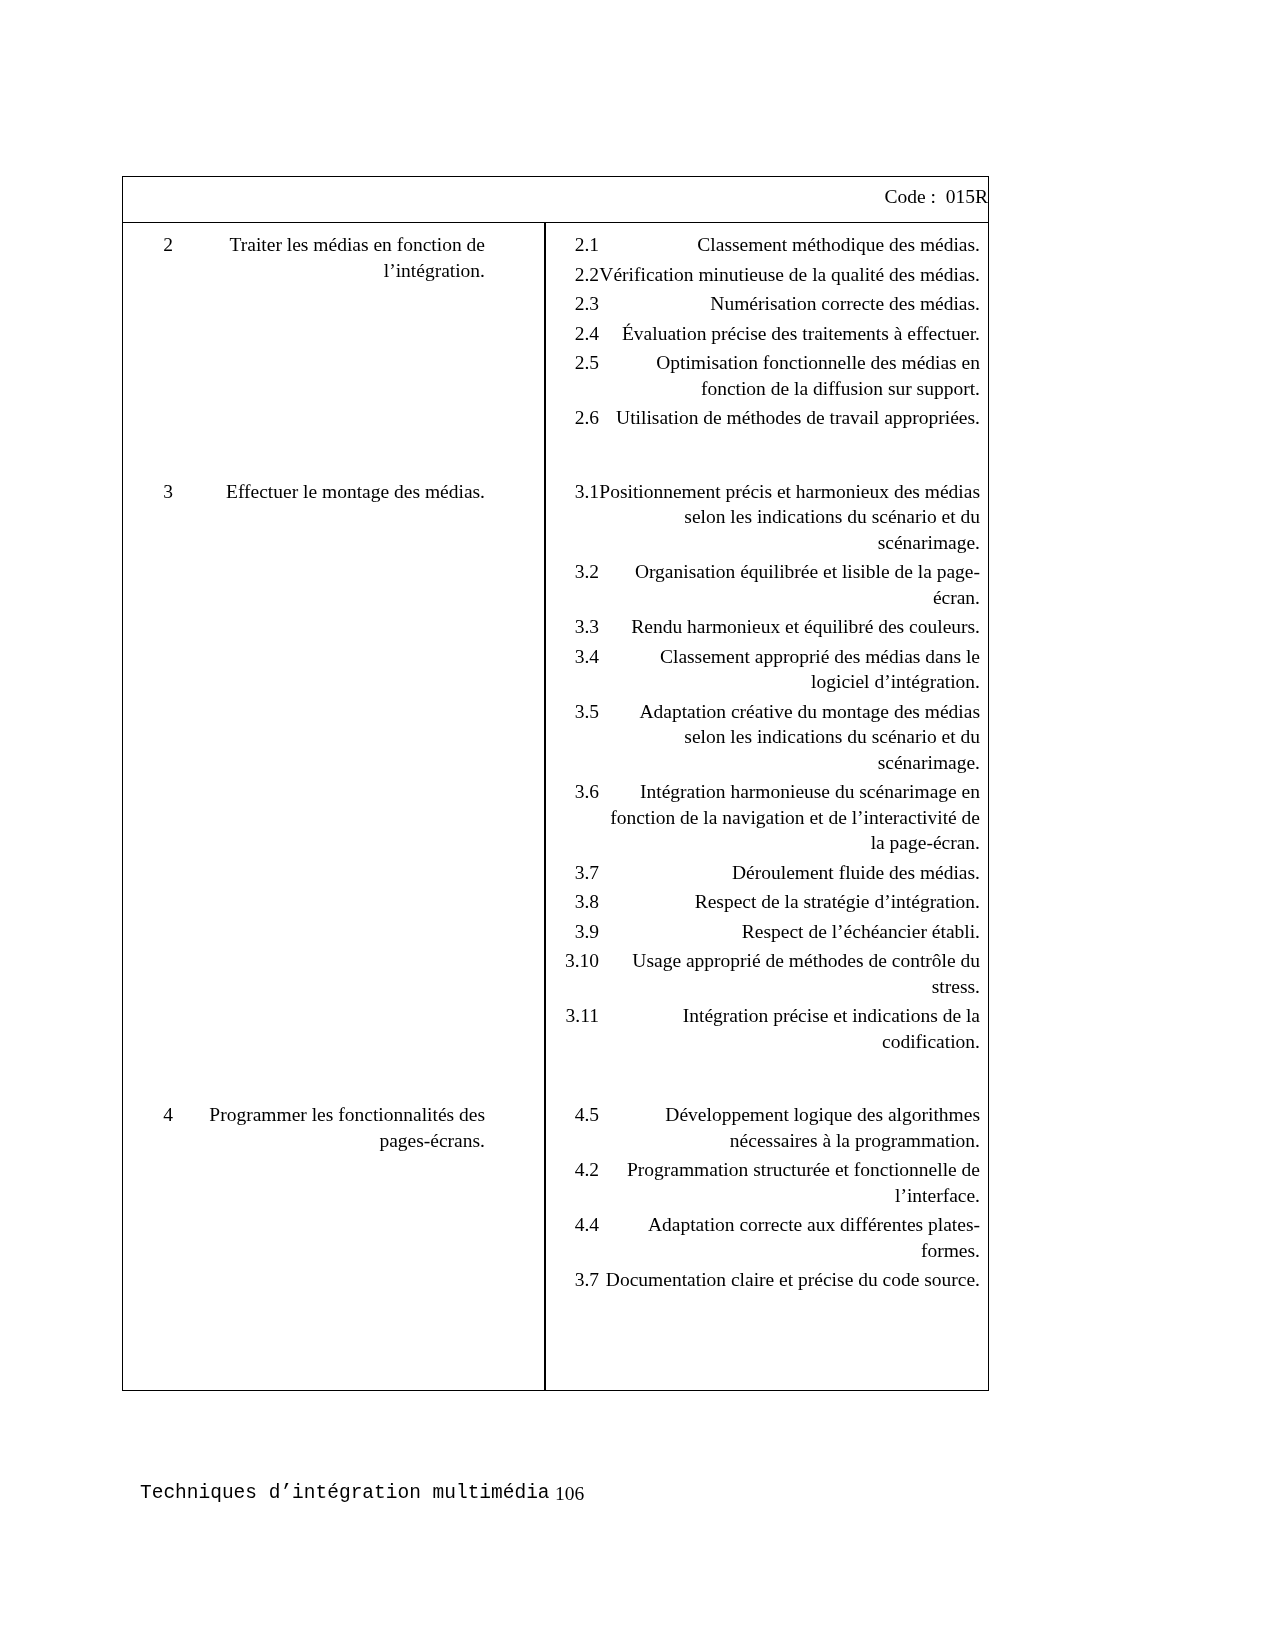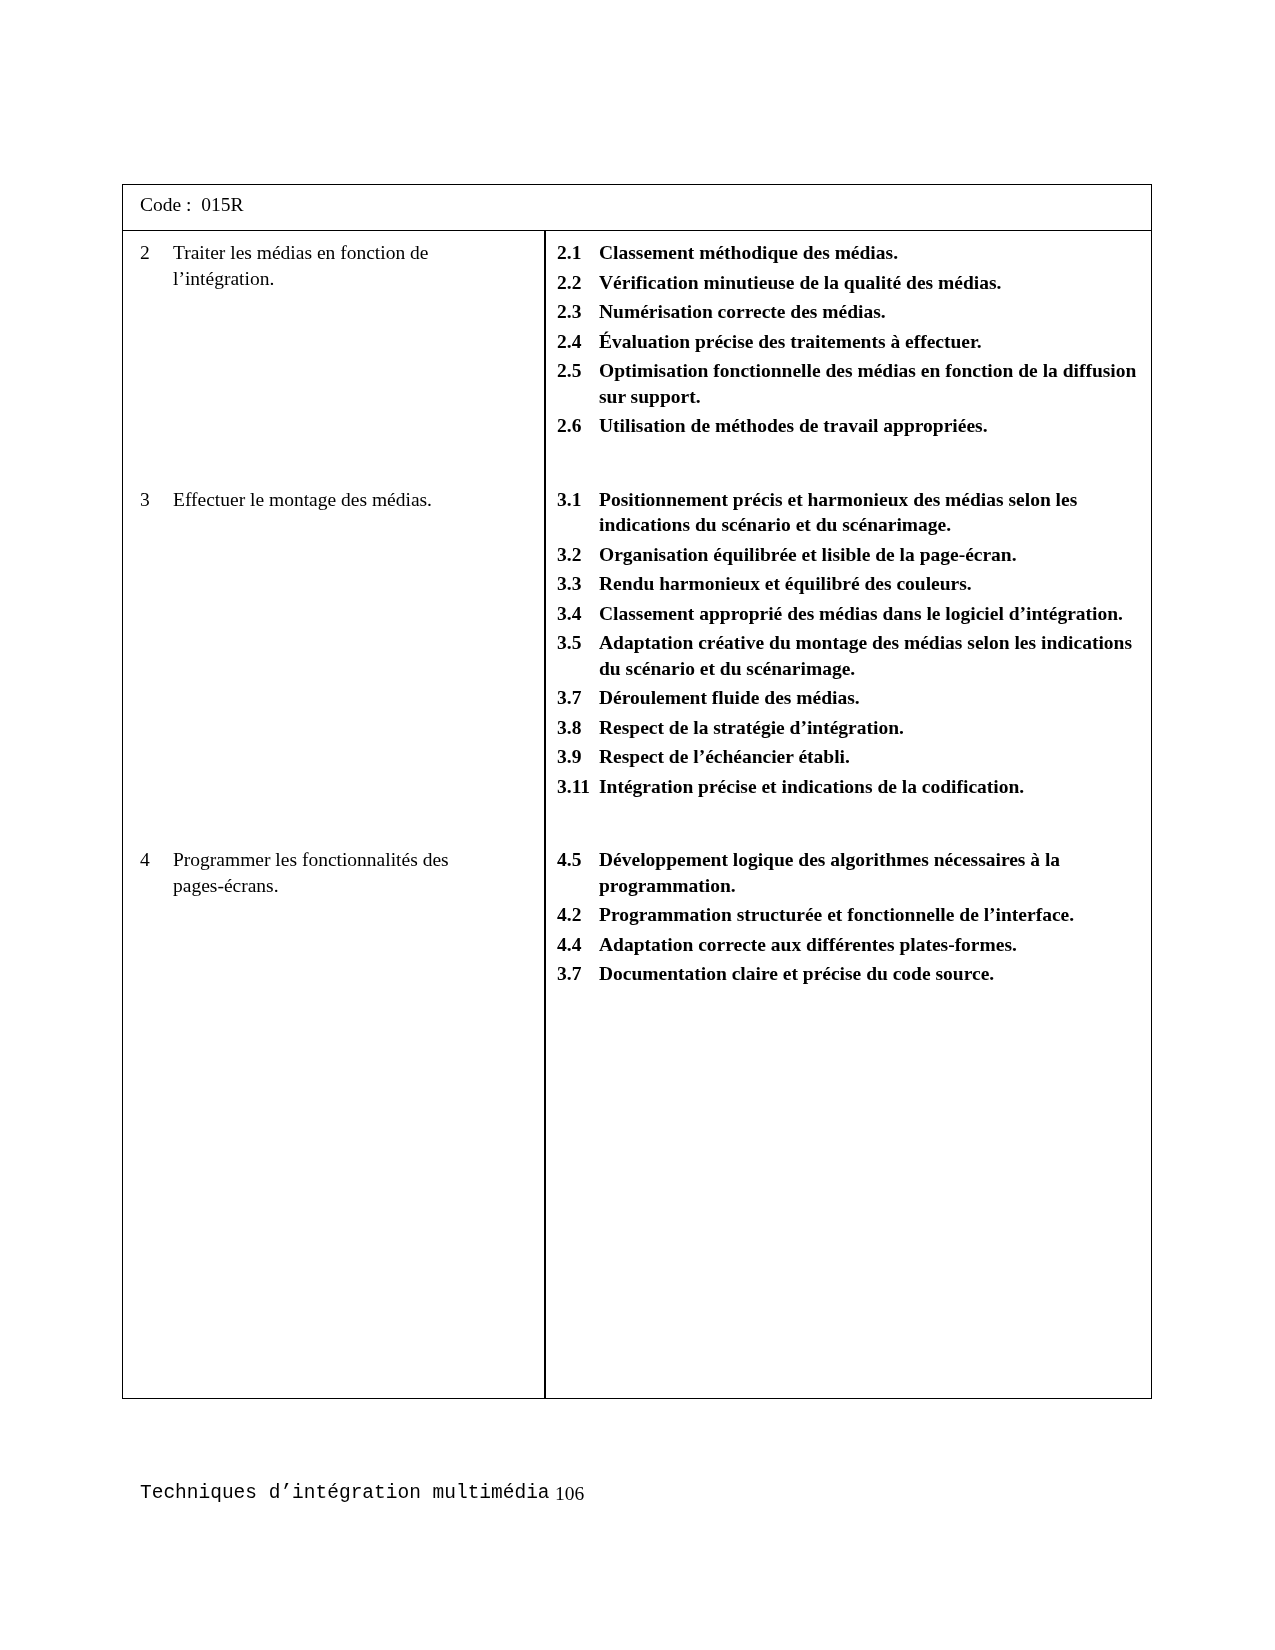--- a/index.html
+++ b/index.html
@@ -6,21 +6,21 @@
   body {
     width: 1275px;
     height: 1650px;
     position: relative;
     background: #ffffff;
     color: #000000;
     font-family: "Liberation Serif", "DejaVu Serif", serif;
     font-size: 19.5px;
     line-height: 25.5px;
   }
-  .doc { position: absolute; left: 122px; top: 184px; width: 1030px; }
+  .doc { position: absolute; left: 122px; top: 176px; width: 867px; text-align: right; }
   .code-box {
     border: 1.5px solid #000;
     box-sizing: border-box;
     height: 47px;
     padding: 7px 0 0 17px;
   }
   .code-label { white-space: pre; }
   .main-table {
     border: 1.5px solid #000;
     border-top: none;
@@ -35,21 +35,21 @@
     top: 0;
     bottom: 0;
     width: 1.5px;
     background: #000;
   }
   .obj-row { display: flex; align-items: flex-start; }
   .obj-row + .obj-row { margin-top: 44px; }
   .obj-cell { width: 423px; box-sizing: border-box; padding-left: 17px; display: flex; flex: none; }
   .obj-num { width: 33px; flex: none; }
   .obj-text { width: 312px; }
-  .crit-cell { flex: 1; box-sizing: border-box; padding: 0 8px 0 11px; font-weight: bold; }
+  .crit-cell { flex: 1; box-sizing: border-box; padding: 0 8px 0 11px; }
   .crit { display: flex; margin-bottom: 4px; }
   .crit-num { width: 42px; flex: none; }
   .crit-text { flex: 1; }
   .footer-title { position: absolute; left: 140px; top: 1481px; font-family: Liberation Mono, monospace; }
   .page-num { position: absolute; left: 555px; top: 1481px; }
 </style>
 </head>
 <body>
 
 <div class="doc">
@@ -121,36 +121,44 @@
   <div class="crit">
     <span class="crit-num">3.4</span>
     <span class="crit-text">Classement approprié des médias dans le logiciel d’intégration.</span>
   </div>
 
   <div class="crit">
     <span class="crit-num">3.5</span>
     <span class="crit-text">Adaptation créative du montage des médias selon les indications du scénario et du scénarimage.</span>
   </div>
 
+  <div class="crit">
+    <span class="crit-num">3.6</span>
+    <span class="crit-text">Intégration harmonieuse du scénarimage en fonction de la navigation et de l’interactivité de la page-écran.</span>
+  </div>
 
   <div class="crit">
     <span class="crit-num">3.7</span>
     <span class="crit-text">Déroulement fluide des médias.</span>
   </div>
 
   <div class="crit">
     <span class="crit-num">3.8</span>
     <span class="crit-text">Respect de la stratégie d’intégration.</span>
   </div>
 
   <div class="crit">
     <span class="crit-num">3.9</span>
     <span class="crit-text">Respect de l’échéancier établi.</span>
   </div>
 
+  <div class="crit">
+    <span class="crit-num">3.10</span>
+    <span class="crit-text">Usage approprié de méthodes de contrôle du stress.</span>
+  </div>
 
   <div class="crit">
     <span class="crit-num">3.11</span>
     <span class="crit-text">Intégration précise et indications de la codification.</span>
   </div>
 </div>
   </div>
 
   <div class="obj-row">
     <div class="obj-cell">

